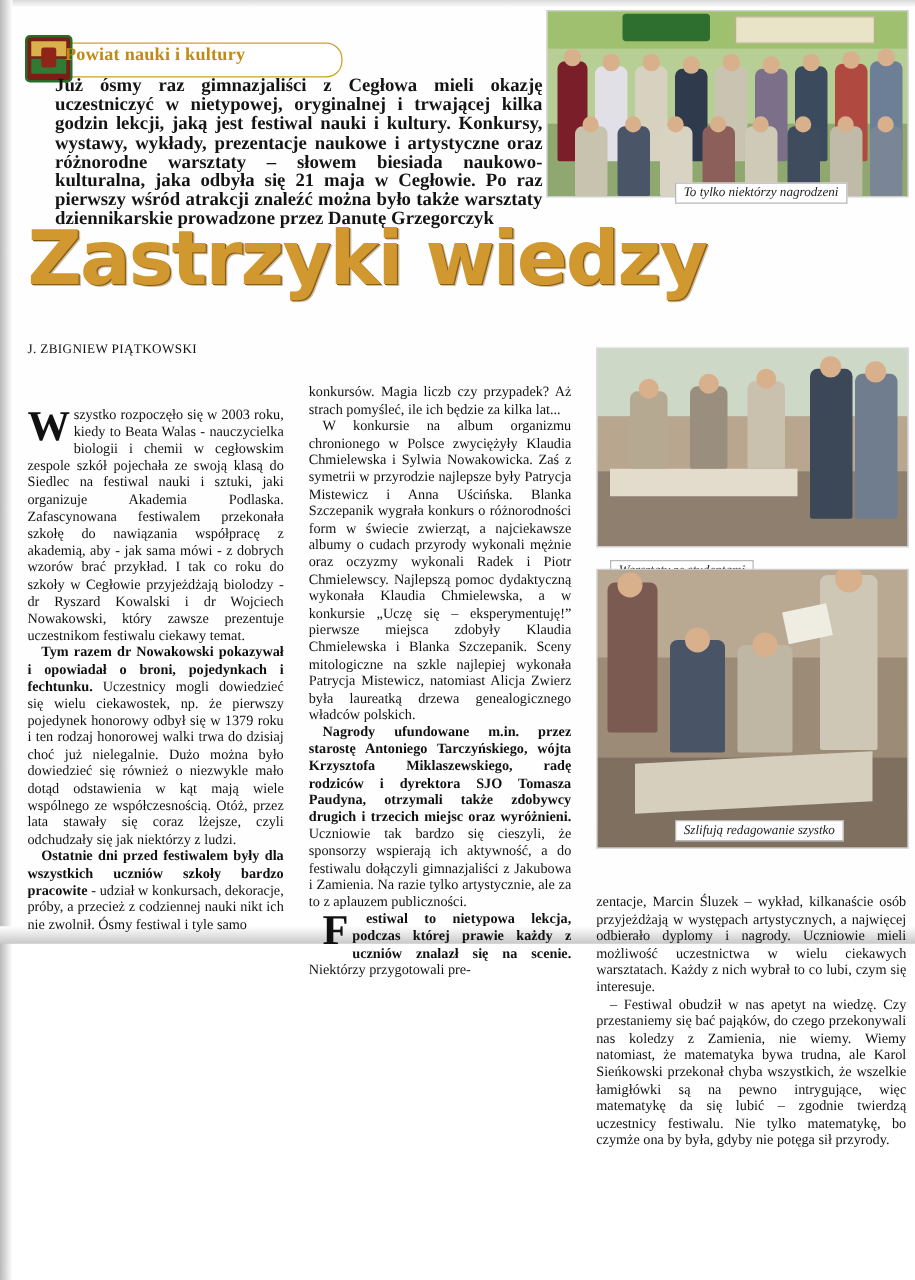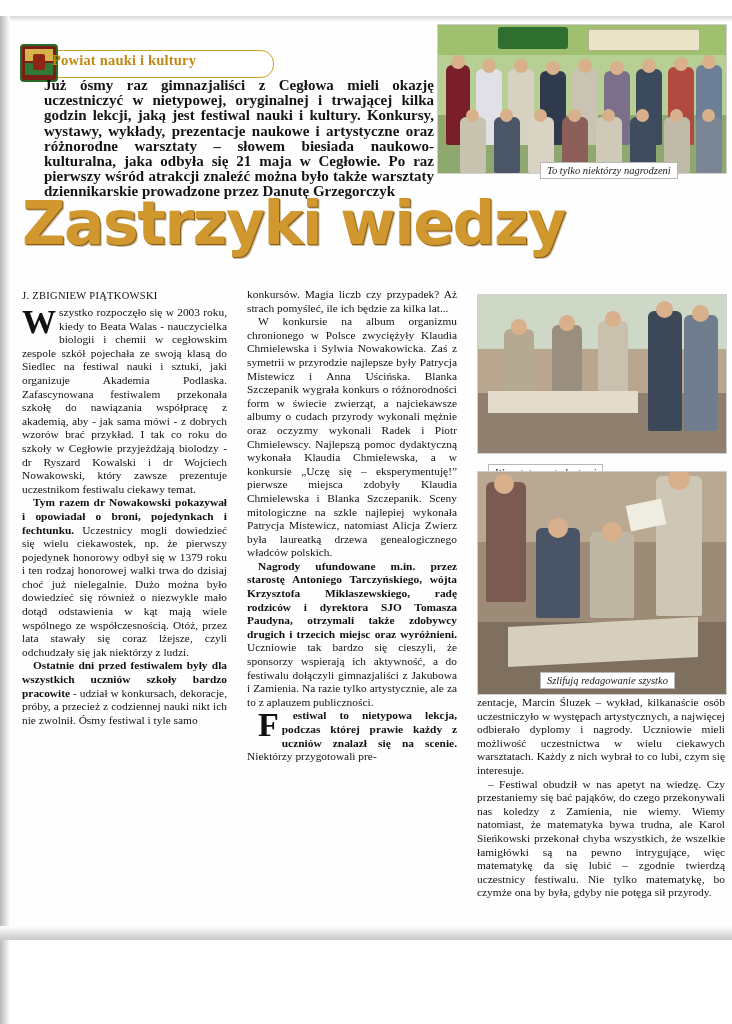--- a/index.html
+++ b/index.html
@@ -1,17 +1,17 @@
 <!DOCTYPE html>
 <html><head>
 <meta charset="utf-8">
 <style>
   html,body{margin:0;padding:0;background:#ffffff;}
   body{width:732px;height:1024px;font-family:"Liberation Serif",serif;color:#111;position:relative;overflow:hidden;}
-  .page{position:absolute;left:0;top:16px;width:732px;height:924px;background:#fefefe;}
+  .page{position:absolute;left:0;top:0;width:732px;height:755px;background:#fefefe;}
   
   .scan-left{position:absolute;left:0;top:0;width:10px;height:1024px;background:linear-gradient(to right,#b9b9b9,#ffffff);}
   .scan-bottom{position:absolute;left:0;bottom:0;width:732px;height:14px;background:linear-gradient(to top,#c8c8c8,#ffffff);}
   .scan-top{position:absolute;left:0;top:0;width:732px;height:6px;background:linear-gradient(to bottom,#d9d9d9,#ffffff);}
 
   
   .kicker{position:absolute;left:22px;top:34px;width:250px;height:26px;border:1.5px solid #c9a227;border-radius:13px;background:#fff;}
   .kicker-text{position:absolute;left:52px;top:36px;width:215px;font-family:"Liberation Serif",serif;font-weight:bold;font-size:14.5px;color:#c08a14;letter-spacing:.2px;}
   .crest{position:absolute;left:20px;top:28px;width:34px;height:34px;background:#7a1f16;border:2px solid #2a6b2a;border-radius:4px;overflow:hidden;}
   .crest .c1{position:absolute;left:3px;top:3px;width:28px;height:12px;background:#d9b24c;}
@@ -37,21 +37,21 @@
 
   
   .byline{position:absolute;left:22px;top:274px;font-size:10.5px;font-family:"Liberation Serif",serif;color:#111;letter-spacing:.3px;}
 
   .col{position:absolute;font-size:11.4px;line-height:13.6px;text-align:justify;color:#111;}
   #col1{left:22px;top:290px;width:205px;}
   #col2{left:247px;top:272px;width:210px;}
   #col3{left:477px;top:680px;width:248px;}
 
   .col p{margin:0 0 0 0;text-indent:11px;}
-  .col p.first{text-indent:0;}
+  .col p.first{text-indent:0;margin-top:36px;}
   .drop{float:left;font-size:34px;line-height:28px;font-weight:bold;padding:2px 3px 0 0;font-family:"Liberation Serif",serif;}
 </style>
 </head>
 <body>
 
 <div class="page">
 
   <div class="scan-top"></div>
   <div class="scan-left"></div>
   <div class="scan-bottom"></div>
@@ -155,17 +155,17 @@
   </div>
 
   <div class="col" id="col2">
     <p class="first">konkursów. Magia liczb czy przypadek? Aż strach pomyśleć, ile ich będzie za kilka lat...</p>
     <p>W konkursie na album organizmu chronionego w Polsce zwyciężyły Klaudia Chmielewska i Sylwia Nowakowicka. Zaś z symetrii w przyrodzie najlepsze były Patrycja Mistewicz i Anna Uścińska. Blanka Szczepanik wygrała konkurs o różnorodności form w świecie zwierząt, a najciekawsze albumy o cudach przyrody wykonali mężnie oraz oczyzmy wykonali Radek i Piotr Chmielewscy. Najlepszą pomoc dydaktyczną wykonała Klaudia Chmielewska, a w konkursie „Uczę się – eksperymentuję!” pierwsze miejsca zdobyły Klaudia Chmielewska i Blanka Szczepanik. Sceny mitologiczne na szkle najlepiej wykonała Patrycja Mistewicz, natomiast Alicja Zwierz była laureatką drzewa genealogicznego władców polskich.</p>
     <p><b>Nagrody ufundowane m.in. przez starostę Antoniego Tarczyńskiego, wójta Krzysztofa Miklaszewskiego, radę rodziców i dyrektora SJO Tomasza Paudyna, otrzymali także zdobywcy drugich i trzecich miejsc oraz wyróżnieni.</b><span> Uczniowie tak bardzo się cieszyli, że sponsorzy wspierają ich aktywność, a do festiwalu dołączyli gimnazjaliści z Jakubowa i Zamienia. Na razie tylko artystycznie, ale za to z aplauzem publiczności.</span></p>
     <p><span class="drop">F</span><b>estiwal to nietypowa lekcja, podczas której prawie każdy z uczniów znalazł się na scenie.</b><span> Niektórzy przygotowali pre-</span></p>
   </div>
 
   <div class="col" id="col3">
-    <p class="first">zentacje, Marcin Śluzek – wykład, kilkanaście osób uczestniczyło w występach artystycznych, a najwięcej odbierało dyplomy i nagrody. Uczniowie mieli możliwość uczestnictwa w wielu ciekawych warsztatach. Każdy z nich wybrał to co lubi, czym się interesuje.</p>
+    <p class="first">zentacje, Marcin Śluzek – wykład, kilkanaście osób przyjeżdżają w występach artystycznych, a najwięcej odbierało dyplomy i nagrody. Uczniowie mieli możliwość uczestnictwa w wielu ciekawych warsztatach. Każdy z nich wybrał to co lubi, czym się interesuje.</p>
     <p>– Festiwal obudził w nas apetyt na wiedzę. Czy przestaniemy się bać pająków, do czego przekonywali nas koledzy z Zamienia, nie wiemy. Wiemy natomiast, że matematyka bywa trudna, ale Karol Sieńkowski przekonał chyba wszystkich, że wszelkie łamigłówki są na pewno intrygujące, więc matematykę da się lubić – zgodnie twierdzą uczestnicy festiwalu. Nie tylko matematykę, bo czymże ona by była, gdyby nie potęga sił przyrody.</p>
   </div>
 
 </div>
 
 </body></html>

